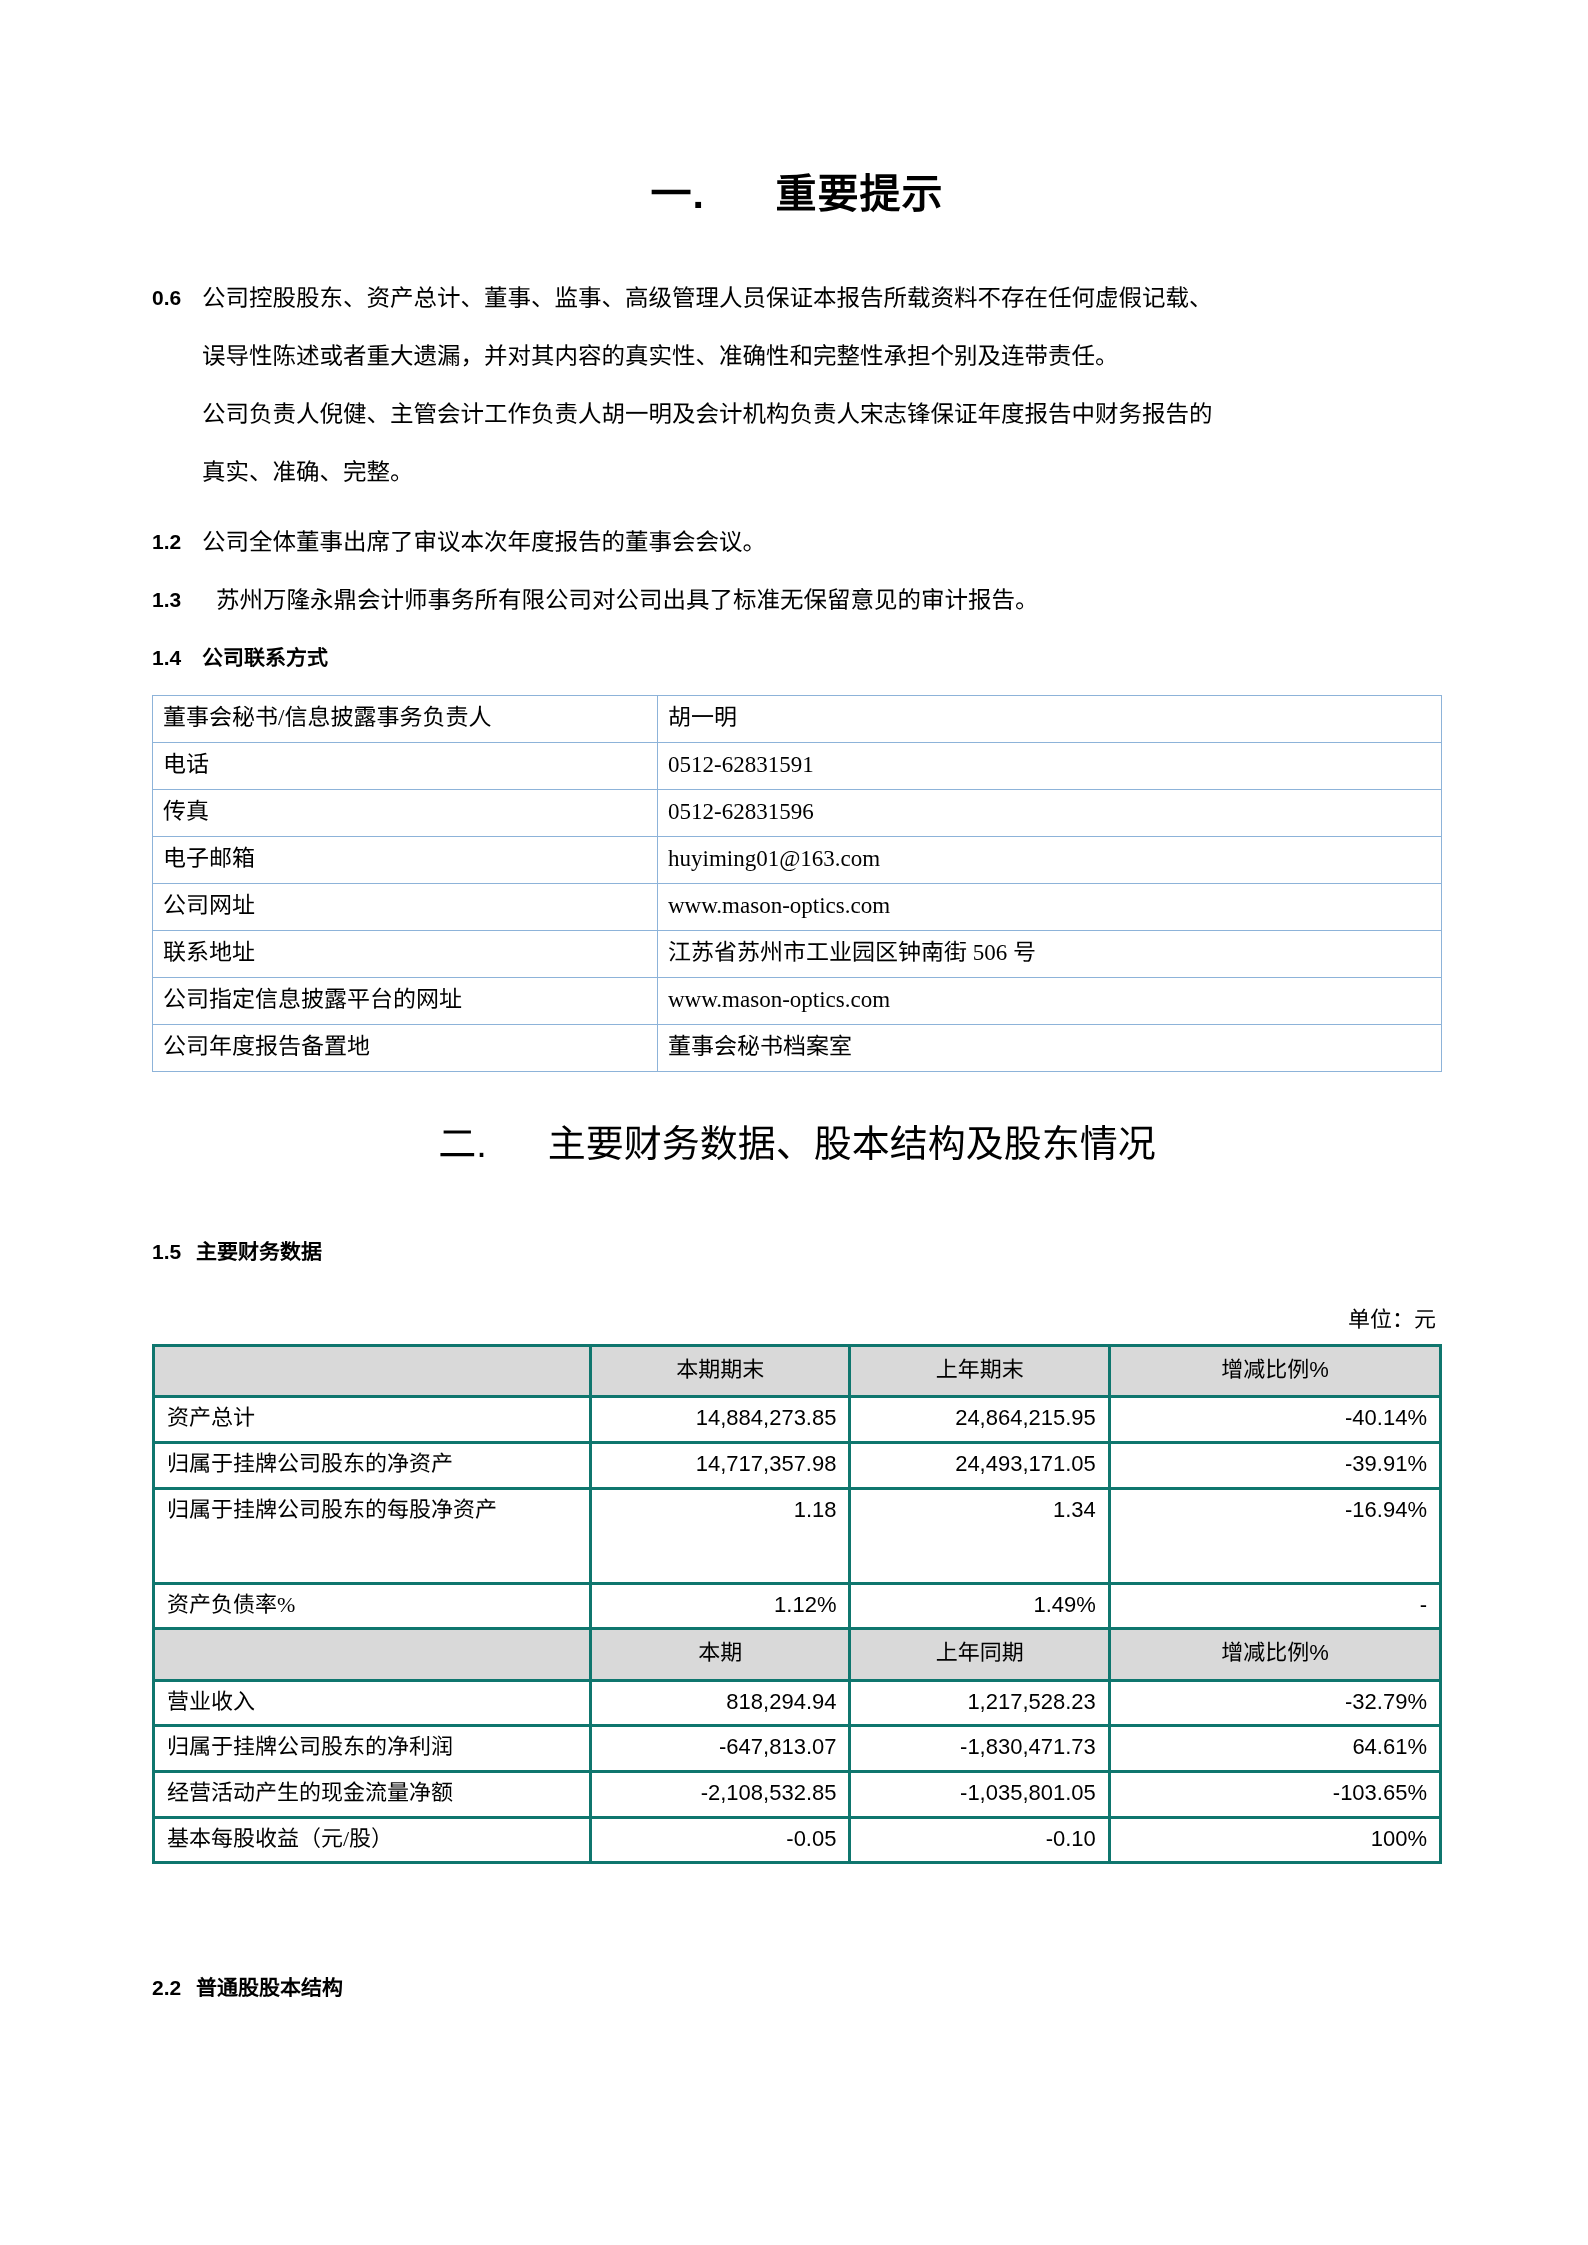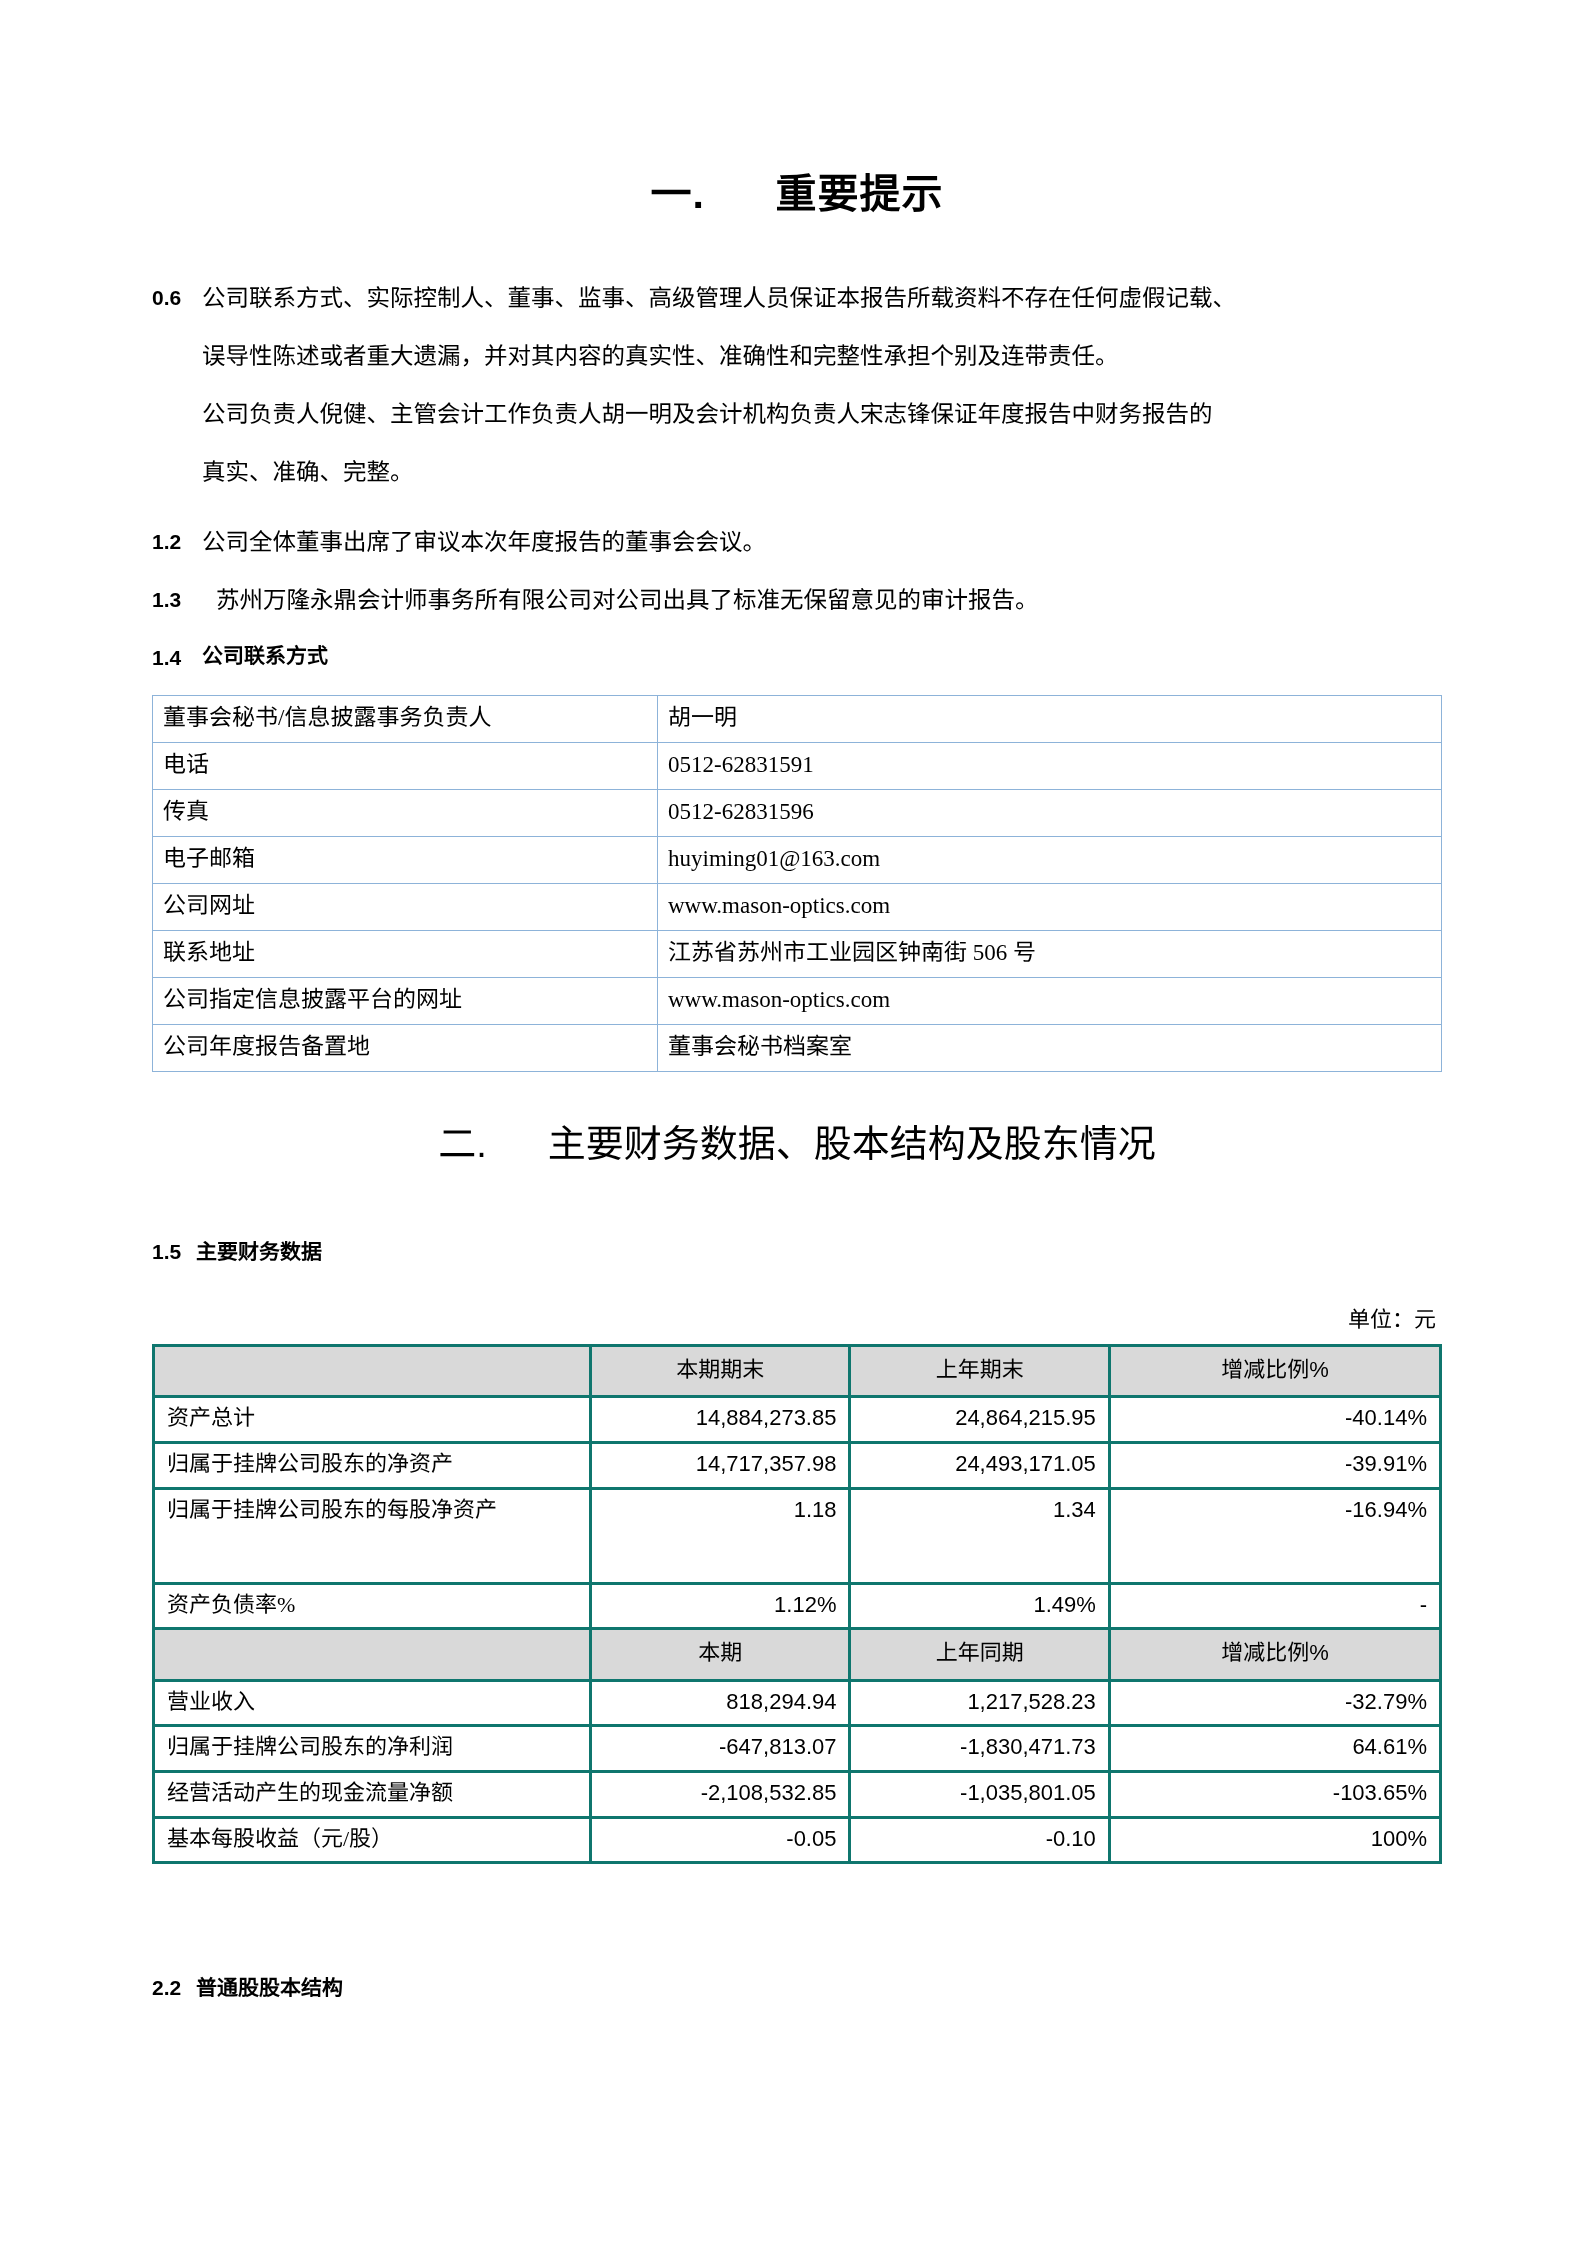--- a/index.html
+++ b/index.html
@@ -179,41 +179,41 @@
     <h1 class="section-title">
       <span class="title-num">一.</span>
       <span class="title-gap"></span>
       <span>重要提示</span>
     </h1>
 
     <div class="spacer-50"></div>
 
     <div class="para-row">
       <div class="para-num">0.6</div>
-      <div class="para-body">公司联系方式、实际控制人、董事、监事、高级管理人员保证本报告所载资料不存在任何虚假记载、</div>
+      <div class="para-body">公司控股股东、资产总计、董事、监事、高级管理人员保证本报告所载资料不存在任何虚假记载、</div>
     </div>
     <div class="plain-line">误导性陈述或者重大遗漏，并对其内容的真实性、准确性和完整性承担个别及连带责任。</div>
     <div class="plain-line">公司负责人倪健、主管会计工作负责人胡一明及会计机构负责人宋志锋保证年度报告中财务报告的</div>
     <div class="plain-line">真实、准确、完整。</div>
 
     <div class="spacer-12"></div>
 
     <div class="para-row">
       <div class="para-num">1.2</div>
       <div class="para-body">公司全体董事出席了审议本次年度报告的董事会会议。</div>
     </div>
 
     <div class="para-row">
       <div class="para-num">1.3</div>
       <div class="para-body indent-extra">苏州万隆永鼎会计师事务所有限公司对公司出具了标准无保留意见的审计报告。</div>
     </div>
 
     <div class="para-row">
       <div class="para-num">1.4</div>
-      <div class="para-body" style="font-family:Liberation Mono, monospace;font-weight:bold;font-size:21px;">公司联系方式</div>
+      <div class="para-body" style="font-family:Liberation Sans, sans-serif;font-weight:bold;font-size:21px;">公司联系方式</div>
     </div>
 
     <div class="spacer-8"></div>
 
     <table class="contact-table">
       <tbody>
         <tr>
           <td class="key">董事会秘书/信息披露事务负责人</td>
           <td class="val">胡一明</td>
         </tr>

